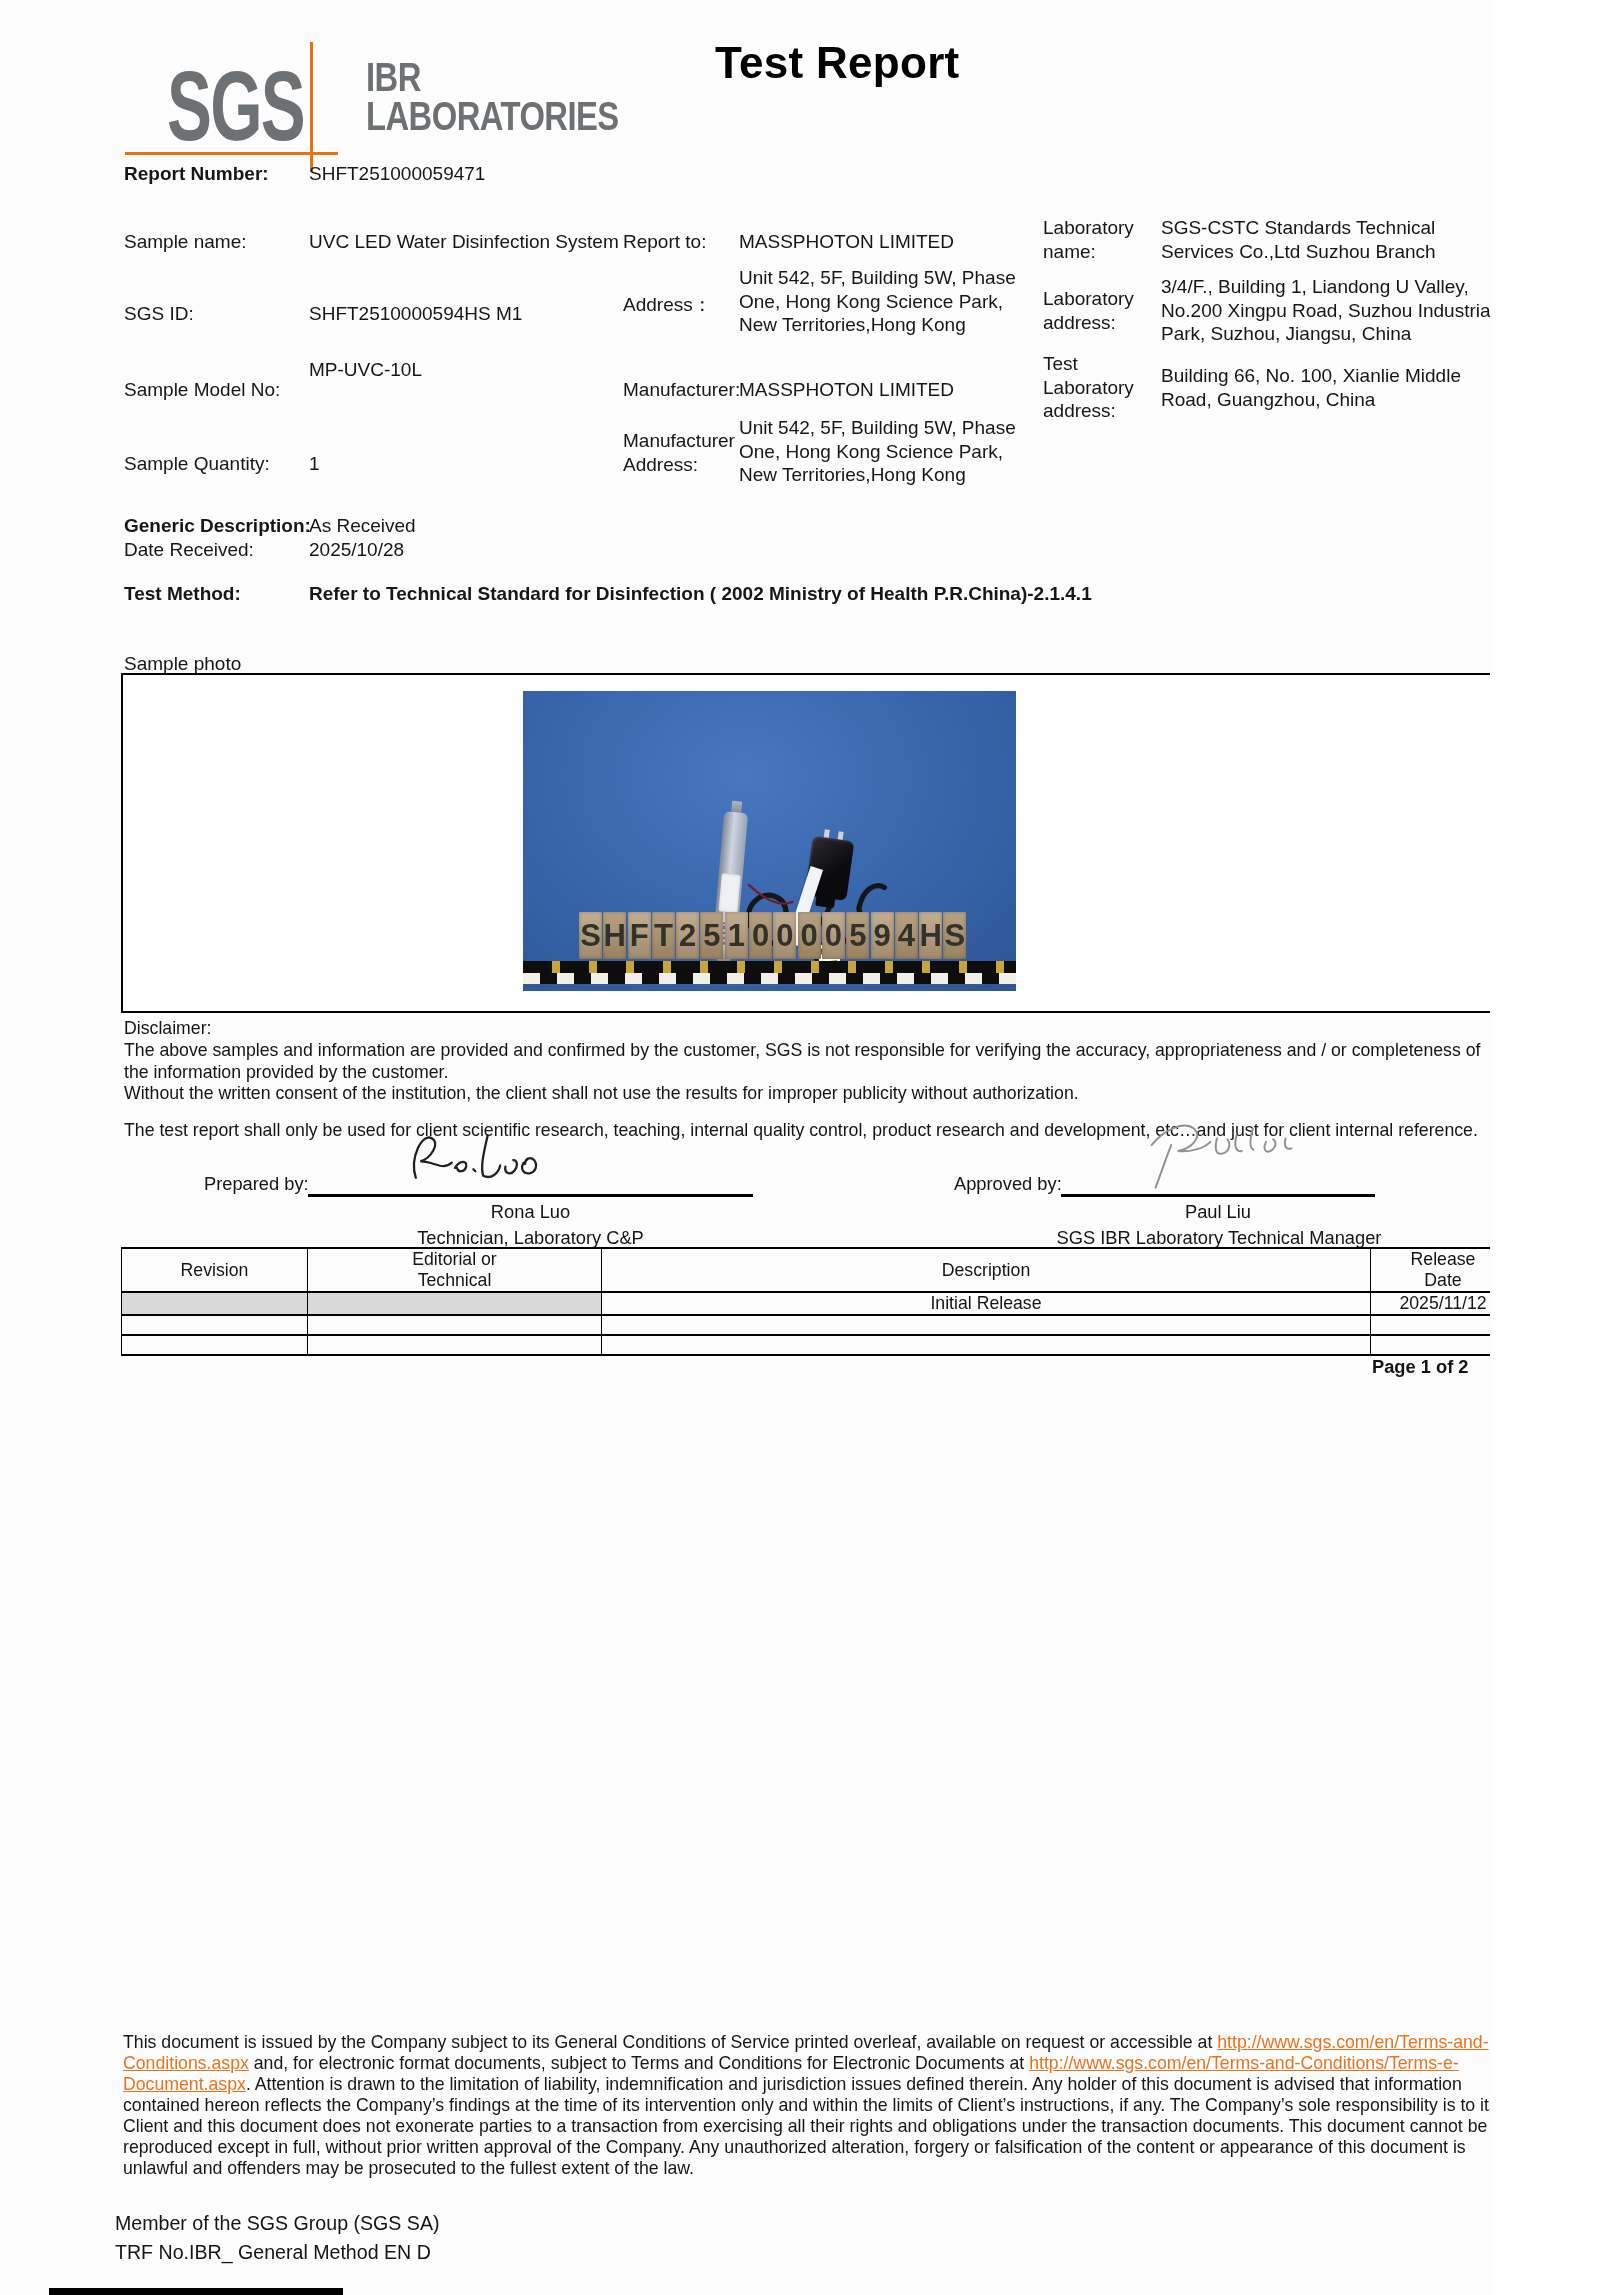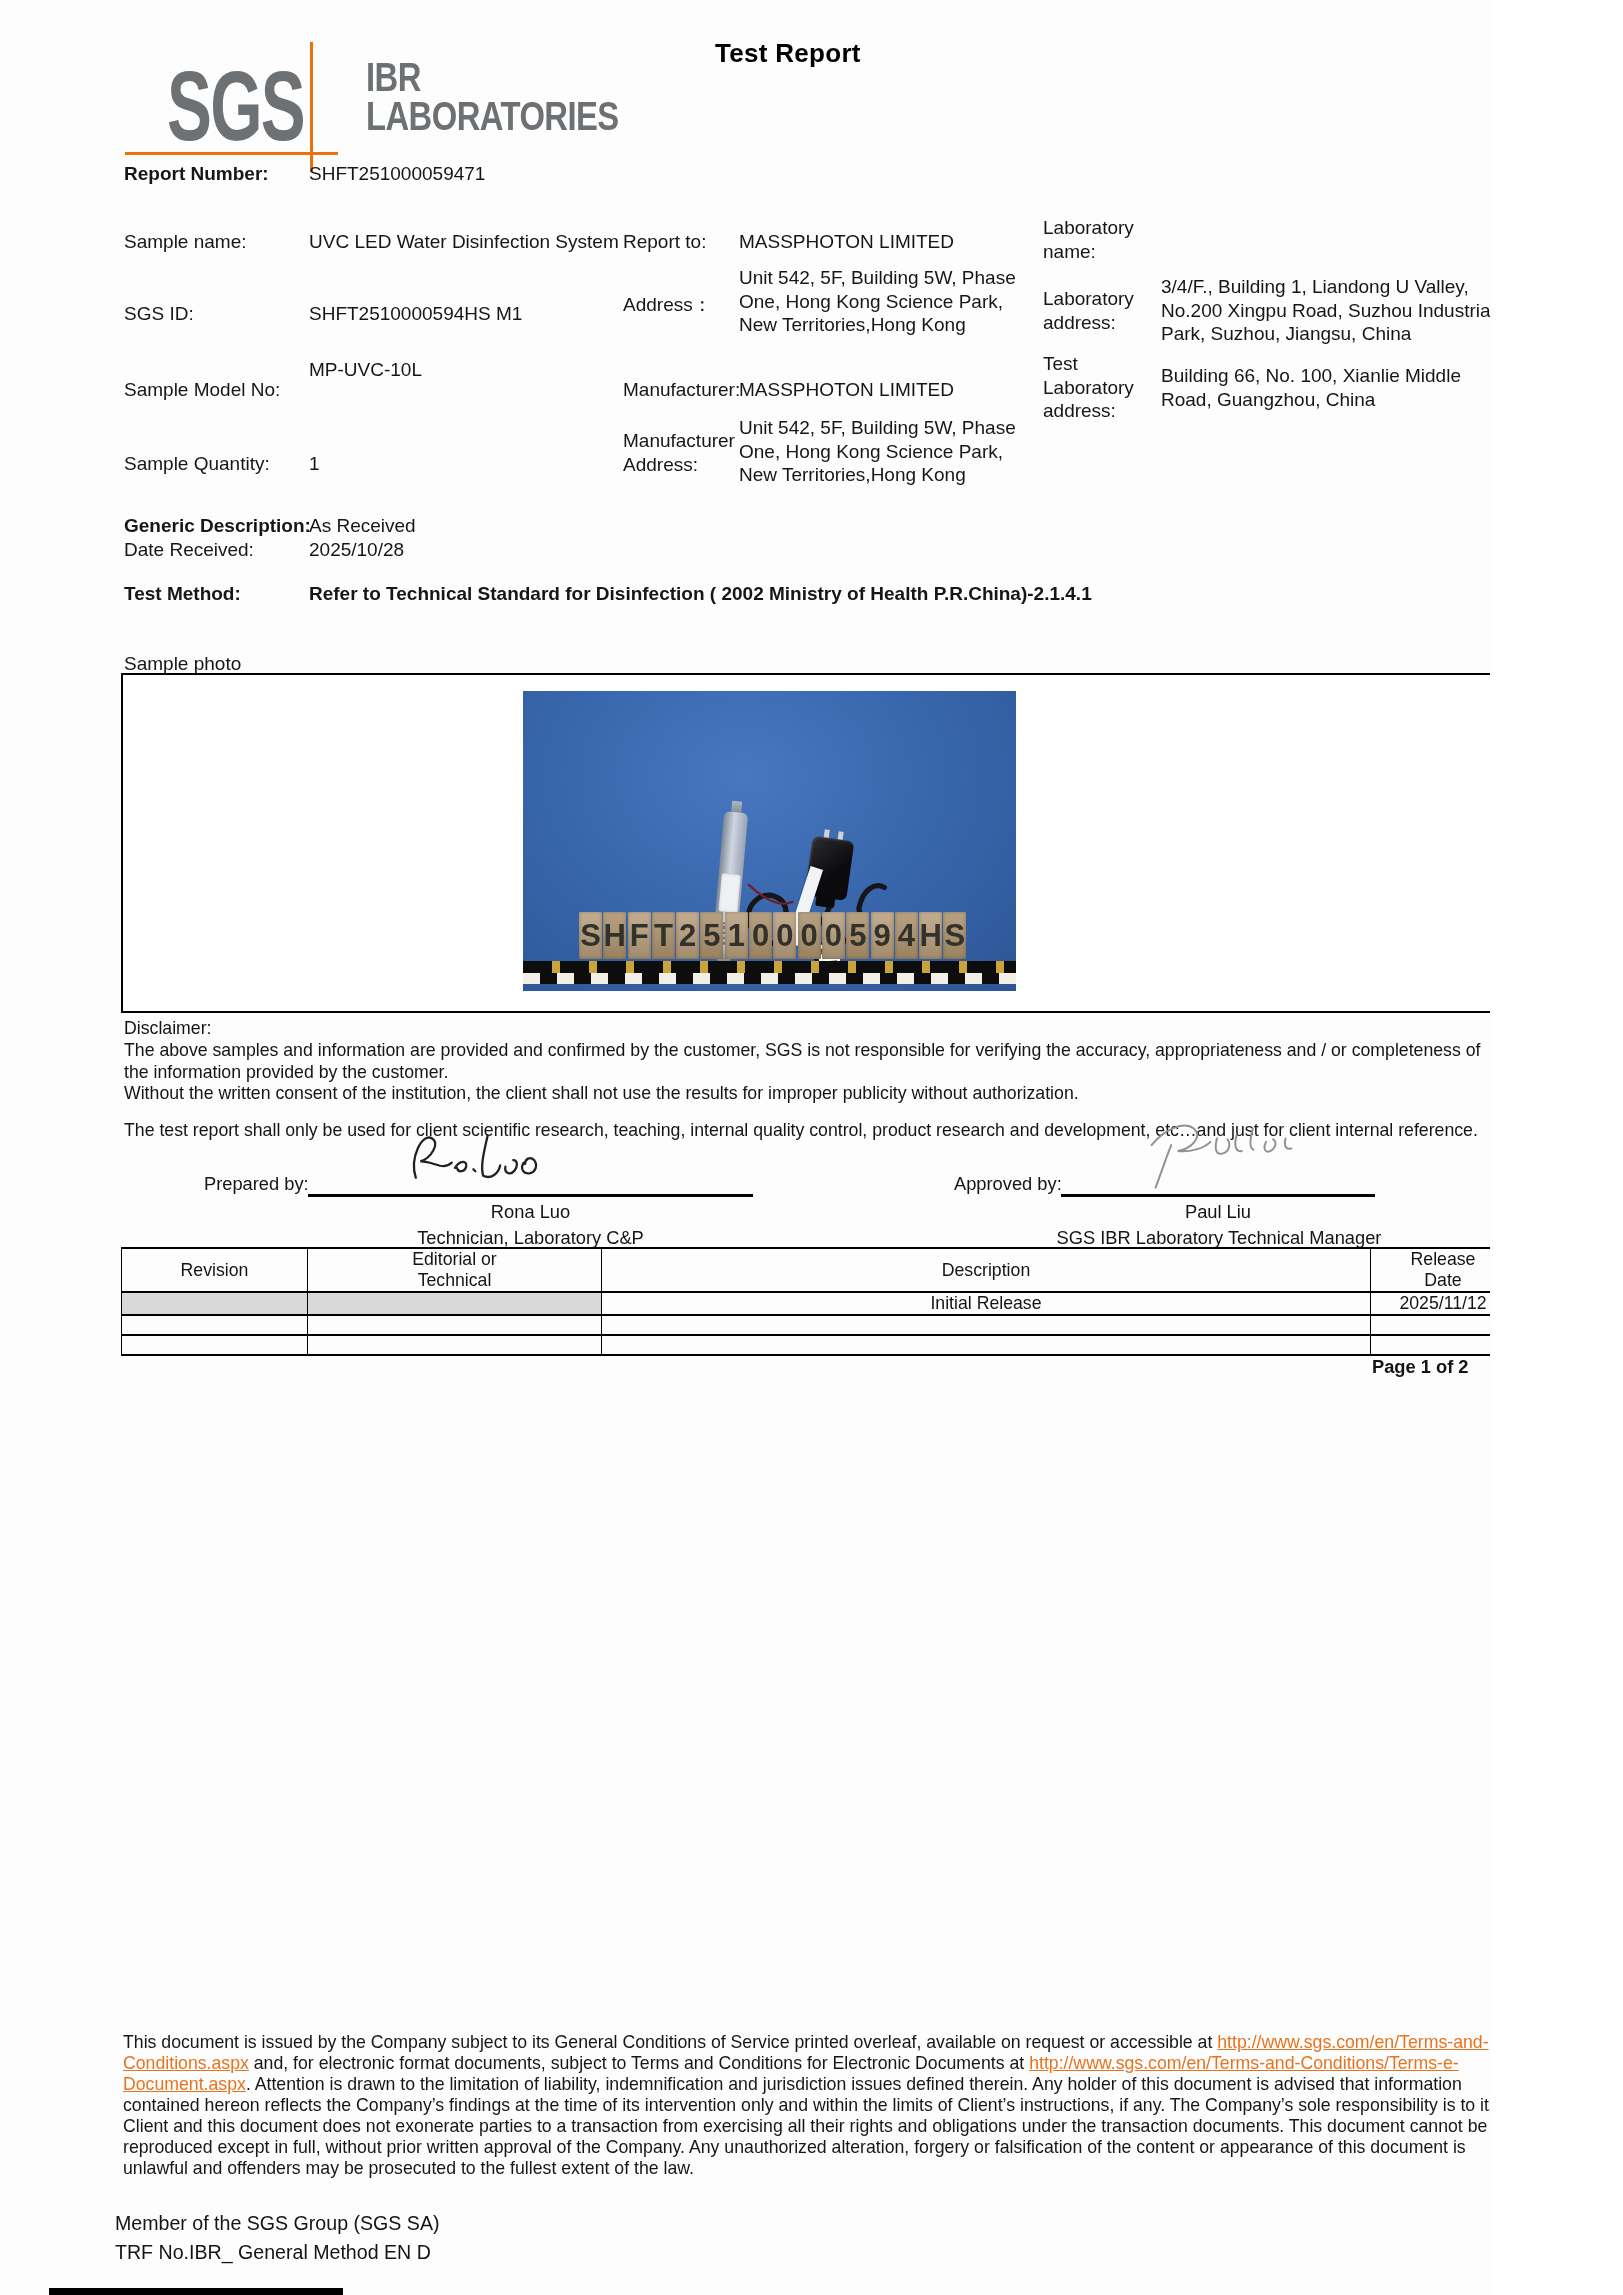--- a/index.html
+++ b/index.html
@@ -5,21 +5,21 @@
   html,body{margin:0;padding:0;background:#ffffff;}
   .page{position:relative;width:1490px;height:2295px;background:#fdfdfd;font-family:"Liberation Sans",sans-serif;color:#141414;overflow:hidden;}
   .abs{position:absolute;}
   .lbl,.val{font-size:19px;line-height:23.6px;color:#161616;}
   .b{font-weight:bold;}
   .small{font-size:17.7px;line-height:21.6px;}
   
   .sgs-word{font-size:99px;font-weight:bold;color:#6e7173;letter-spacing:-2.6px;transform:scaleX(0.68);transform-origin:left top;line-height:92px;}
   .ibr-block{font-weight:bold;color:#6e7173;font-size:41px;line-height:39px;transform:scaleX(0.80);transform-origin:left top;letter-spacing:-0.7px;}
   .orange-bar{background:#e8730c;}
-  .doc-title{font-size:26px;font-weight:bold;letter-spacing:0.3px;color:#000;}
+  .doc-title{font-size:44px;font-weight:bold;letter-spacing:0.3px;color:#000;}
   
   .photo-box{border:2px solid #000;background:#fff;}
   .photo{background:radial-gradient(ellipse at 45% 28%, #4877bf 0%, #3a69b0 42%, #325da0 78%, #2d5594 100%);overflow:hidden;}
   .tile{width:23px;display:flex;align-items:center;justify-content:center;font-size:31px;font-weight:bold;color:#33312b;border-radius:1.3px;box-shadow:inset 0 0 3.9px rgba(0,0,0,.25);}
   .tile:nth-child(odd){background:linear-gradient(180deg,#c3ae91,#a28b6c);}
   .tile:nth-child(even){background:linear-gradient(180deg,#b8a284,#99825f);}
   
   table.rev{border-collapse:collapse;table-layout:fixed;width:1394px;font-size:17.7px;}
   table.rev td,table.rev th{border-left:1.3px solid #000;border-right:1.3px solid #000;border-top:2px solid #000;border-bottom:2px solid #000;text-align:center;vertical-align:middle;font-weight:normal;white-space:pre-line;padding:0;}
   .shaded{background:#d9d9d9;}
@@ -74,20 +74,21 @@
   <div class="abs lbl" style="left:623px;top:293px;width:118px;">Address：</div>
   <div class="abs val" style="left:739px;top:266px;width:294px;">Unit 542, 5F, Building 5W, Phase One, Hong Kong Science Park, New Territories,Hong Kong</div>
 
   <div class="abs lbl" style="left:623px;top:378px;width:124px;">Manufacturer:</div>
   <div class="abs val" style="left:739px;top:378px;width:294px;">MASSPHOTON LIMITED</div>
 
   <div class="abs lbl" style="left:623px;top:429px;width:118px;">Manufacturer Address:</div>
   <div class="abs val" style="left:739px;top:416px;width:294px;">Unit 542, 5F, Building 5W, Phase One, Hong Kong Science Park, New Territories,Hong Kong</div>
 
   <div class="abs lbl" style="left:1043px;top:216px;width:101px;">Laboratory name:</div>
+  <div class="abs val" style="left:1161px;top:216px;width:347px;">SGS-CSTC Standards Technical Services Co.,Ltd  Suzhou Branch</div>
 
   <div class="abs lbl" style="left:1043px;top:287px;width:101px;">Laboratory address:</div>
   <div class="abs val" style="left:1161px;top:275px;width:347px;">3/4/F., Building 1, Liandong U Valley, No.200 Xingpu Road, Suzhou Industrial Park, Suzhou, Jiangsu, China</div>
 
   <div class="abs lbl" style="left:1043px;top:352px;width:101px;">Test Laboratory address:</div>
   <div class="abs val" style="left:1161px;top:364px;width:347px;">Building 66, No. 100, Xianlie Middle Road, Guangzhou, China</div>
 
   <div class="abs lbl" style="left:124px;top:652px;">Sample photo</div>
   <div class="abs photo-box" style="left:121px;top:673px;width:1380px;height:336px;">
     <div class="abs photo" style="left:400px;top:16.4px;width:493px;height:300px;">

